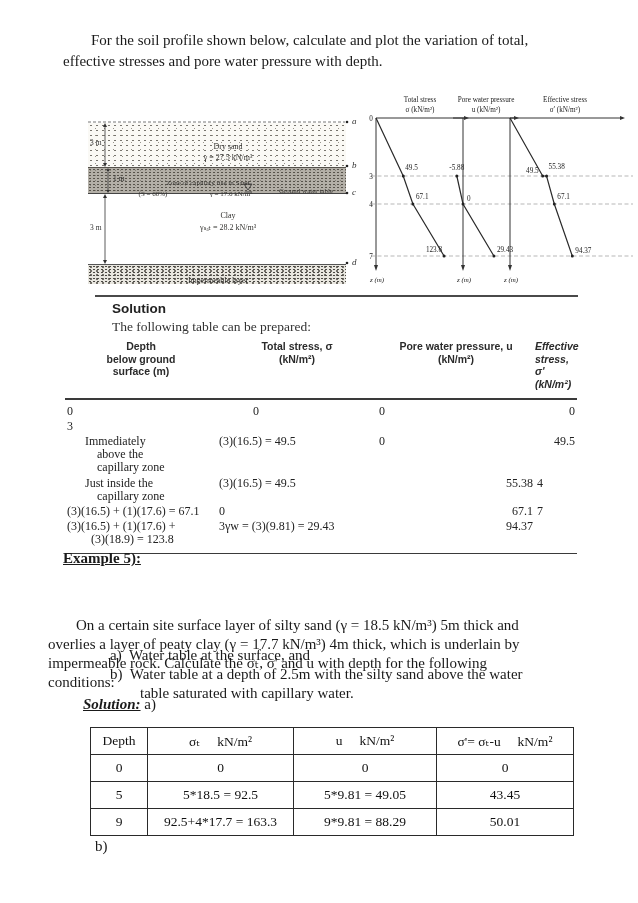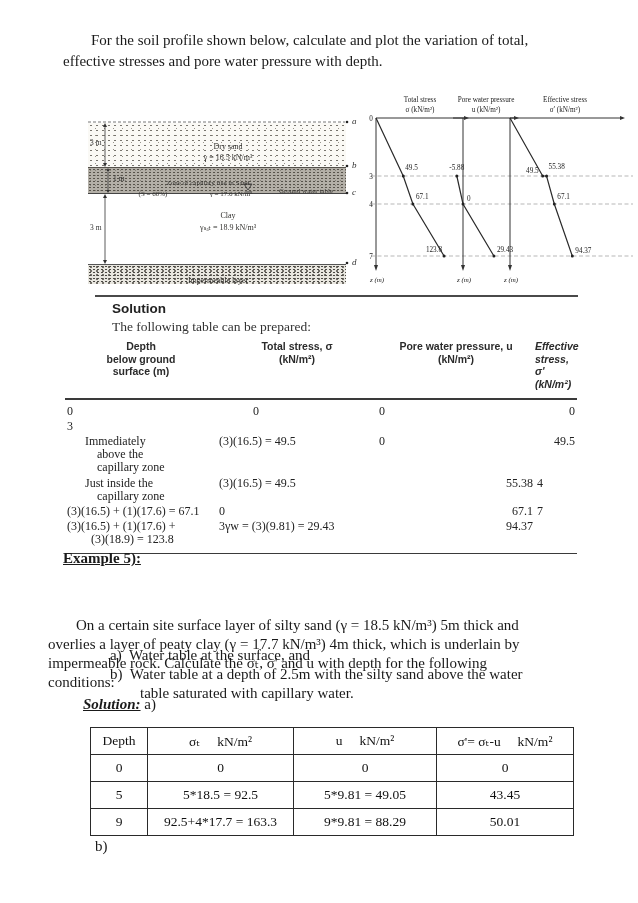--- a/index.html
+++ b/index.html
@@ -99,31 +99,31 @@
       <polygon points="156,66 164,66 160,72" fill="none" stroke="#333" stroke-width="0.8"></polygon>
       <line x1="157" y1="74" x2="163" y2="74" stroke="#333" stroke-width="0.8"></line>
 
       <circle cx="259" cy="4" r="1.3" fill="#222"></circle>
       <circle cx="259" cy="48" r="1.3" fill="#222"></circle>
       <circle cx="259" cy="75" r="1.3" fill="#222"></circle>
       <circle cx="259" cy="145" r="1.3" fill="#222"></circle>
     </svg>
 
     <div class="plab" style="left:60px;top:15px;width:160px;">Dry sand</div>
-    <div class="plab" style="left:60px;top:26px;width:160px;">γ = 16.5 kN/m³</div>
+    <div class="plab" style="left:60px;top:26px;width:160px;">γ = 27.5 kN/m³</div>
     <div class="dim" style="left:2px;top:20px;">3 m</div>
 
     <div class="plab small" style="left:30px;top:51px;width:180px;">Zone of capillary rise in Sand</div>
     <div class="plab small" style="left:30px;top:62px;width:70px;">(S = 60%)</div>
     <div class="plab small" style="left:98px;top:62px;width:90px;">γ = 17.6 kN/m³</div>
     <div class="plab small" style="left:178px;top:59px;width:80px;">Ground water table</div>
     <div class="dim" style="left:25px;top:56px;">1 m</div>
 
     <div class="plab" style="left:60px;top:84px;width:160px;">Clay</div>
-    <div class="plab" style="left:60px;top:96px;width:160px;">γₛₐₜ = 18.9 kN/m³</div>
+    <div class="plab" style="left:60px;top:96px;width:160px;">γₛₐₜ = 28.2 kN/m³</div>
     <div class="dim" style="left:2px;top:105px;">3 m</div>
 
     <div class="plab" style="left:40px;top:149px;width:180px;">Impermeable layer</div>
 
     <div class="marker" style="left:264px;top:-2px;">a</div>
     <div class="marker" style="left:264px;top:42px;">b</div>
     <div class="marker" style="left:264px;top:69px;">c</div>
     <div class="marker" style="left:264px;top:139px;">d</div>
   </div>
 

